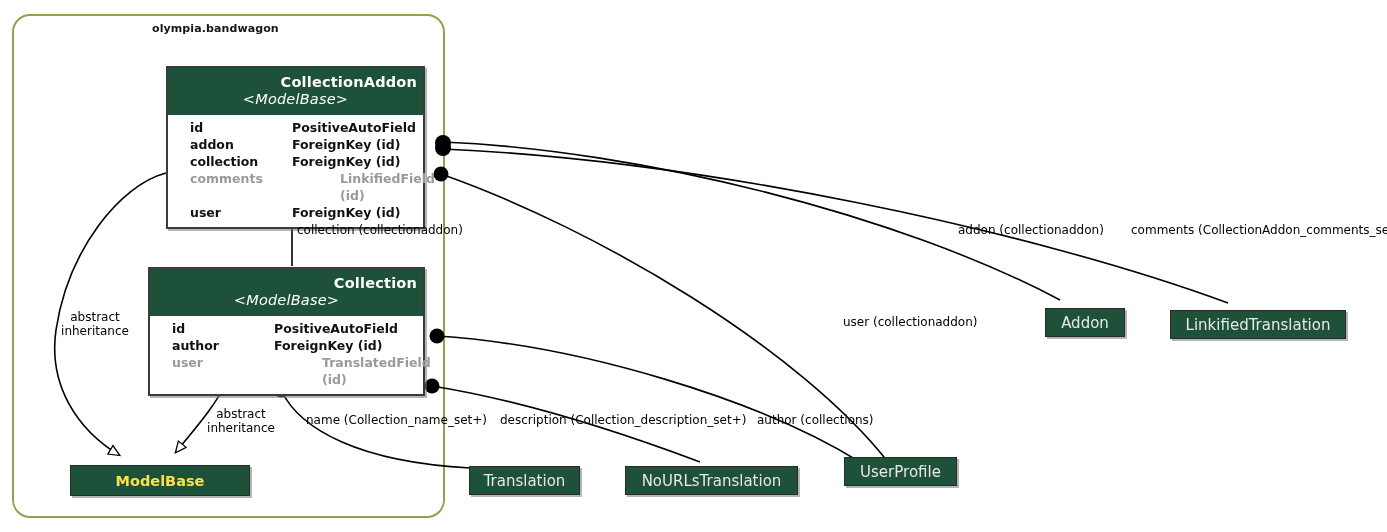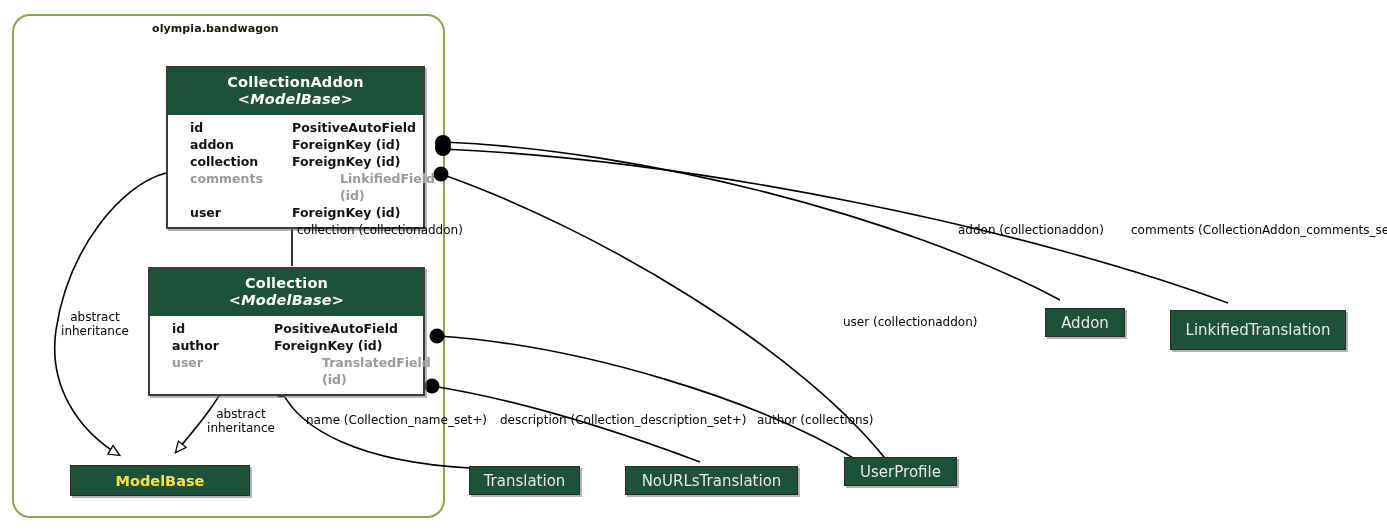--- a/index.html
+++ b/index.html
@@ -59,24 +59,25 @@
     background: #1d5139;
     color: #ffffff;
     text-align: center;
     padding: 6px 6px 7px 6px;
     line-height: 1.18;
   }
   .class-name {
     font-size: 14.5px;
     font-weight: bold;
     letter-spacing: 0.2px;
+    text-align: right;
   }
   .class-stereo {
     font-size: 14.5px;
-    font-weight: bold;
+    font-weight: normal;
     font-style: italic;
     letter-spacing: 0.2px;
   }
   .class-body {
     padding: 4px 0 6px 0;
     background: #ffffff;
   }
   .attr-row {
     display: flex;
     font-size: 12.5px;
@@ -210,21 +211,21 @@
   </div>
 
   <div class="plain-box bold" style="left:70px; top:465px; width:180px; height:31px;">
     <span>ModelBase</span>
   </div>
 
   <div class="plain-box" style="left:1045px; top:308px; width:80px; height:29px;">
     <span>Addon</span>
   </div>
 
-  <div class="plain-box" style="left:1170px; top:310px; width:176px; height:40px;">
+  <div class="plain-box" style="left:1170px; top:310px; width:176px; height:29px;">
     <span>LinkifiedTranslation</span>
   </div>
 
   <div class="plain-box" style="left:469px; top:466px; width:111px; height:29px;">
     <span>Translation</span>
   </div>
 
   <div class="plain-box" style="left:625px; top:466px; width:173px; height:29px;">
     <span>NoURLsTranslation</span>
   </div>

